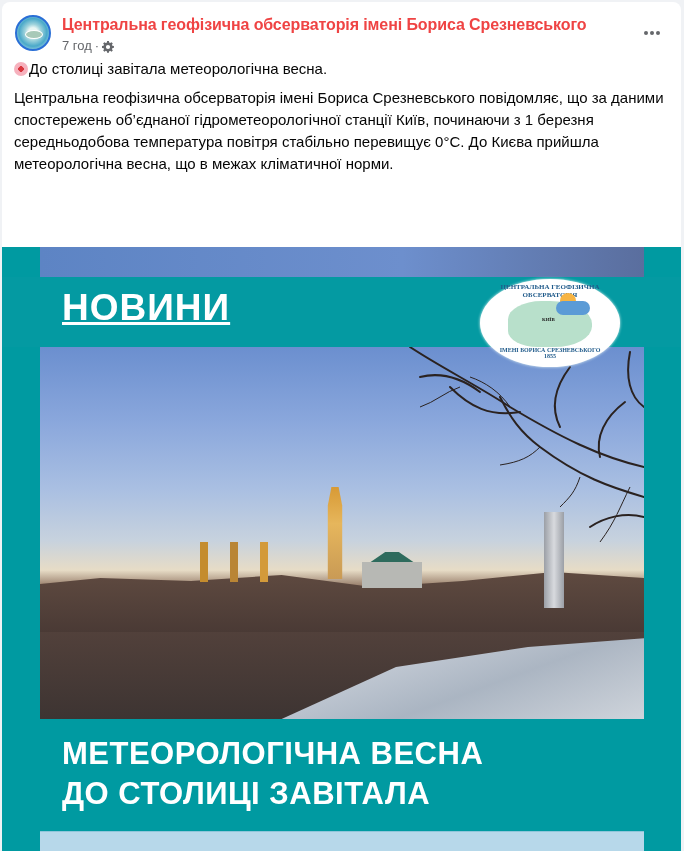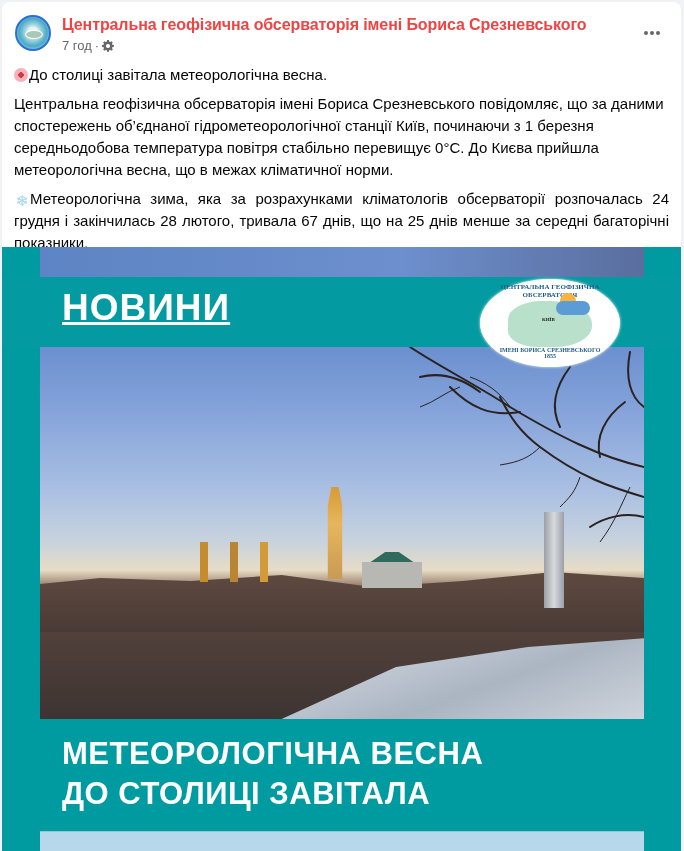--- a/index.html
+++ b/index.html
@@ -29,34 +29,34 @@
       position: absolute; left: 8px; top: 13px; width: 16px; height: 7px;
       border-radius: 50%; border: 1px solid #ffffff; background: #a8c9b8;
     }
     .name {
       position: absolute; left: 60px; top: 14px;
       font-size: 16px; font-weight: 700; color: #ef4444;
       letter-spacing: -0.1px;
     }
     .meta {
       position: absolute; left: 60px; top: 36px;
-      font-size: 13px; color: #65676b; display: flex; align-items: center; gap: 3px;
+      font-size: 13px; color: #65676b; display: flex; align-items: flex-end; gap: 3px;
     }
     .gear { width: 12px; height: 12px; display: inline-block; }
     .more {
       position: absolute; left: 636px; top: 22px;
       width: 28px; height: 18px; display: flex; align-items: center; justify-content: center; gap: 2px;
       cursor: pointer;
     }
     .more span { width: 4px; height: 4px; border-radius: 50%; background: #65676b; display: inline-block; }
     .body-text {
       padding: 0 12px 0 12px;
       font-size: 15px; line-height: 22px; color: #050505;
     }
-    .p1 { margin-top: 10px; }
+    .p1 { margin-top: 4px; }
     .p2 { margin-top: 7px; }
     .p3 { margin-top: 7px; text-align: justify; }
     .emoji-flower {
       display: inline-block; width: 14px; height: 14px; vertical-align: -2px; margin-right: 1px;
       border-radius: 50%;
       background: radial-gradient(circle, #d9363e 0 26%, #f6b1bd 30% 100%);
     }
     .emoji-snow {
       display: inline-block; width: 16px; height: 16px; vertical-align: -2px; margin-right: 0;
       color: #9fd6ee; font-size: 15px; line-height: 16px; text-align: center;
@@ -159,23 +159,20 @@
       <span></span>
       <span></span>
     </div>
   </div>
 
   <div class="body-text">
     <div class="p1">
       <span class="emoji-flower"></span><span>До столиці завітала метеорологічна весна.</span>
     </div>
     <div class="p2">Центральна геофізична обсерваторія імені Бориса Срезневського повідомляє, що за даними спостережень об’єднаної гідрометеорологічної станції Київ, починаючи з 1 березня середньодобова температура повітря стабільно перевищує 0°C. До Києва прийшла метеорологічна весна, що в межах кліматичної норми.</div>
-    <div class="p3">
-      <span class="emoji-snow">❄</span><span>Метеорологічна зима, яка за розрахунками кліматологів обсерваторії розпочалась 24 грудня і закінчилась 28 лютого, тривала 67 днів, що на 25 днів менше за середні багаторічні показники.</span>
-    </div>
   </div>
 
   <div class="post-image">
     <div class="top-strip"></div>
     <div class="teal-band"></div>
     <div class="novyny">НОВИНИ</div>
 
     <div class="photo">
       <div class="trees"></div>
       <div class="domes"></div>

